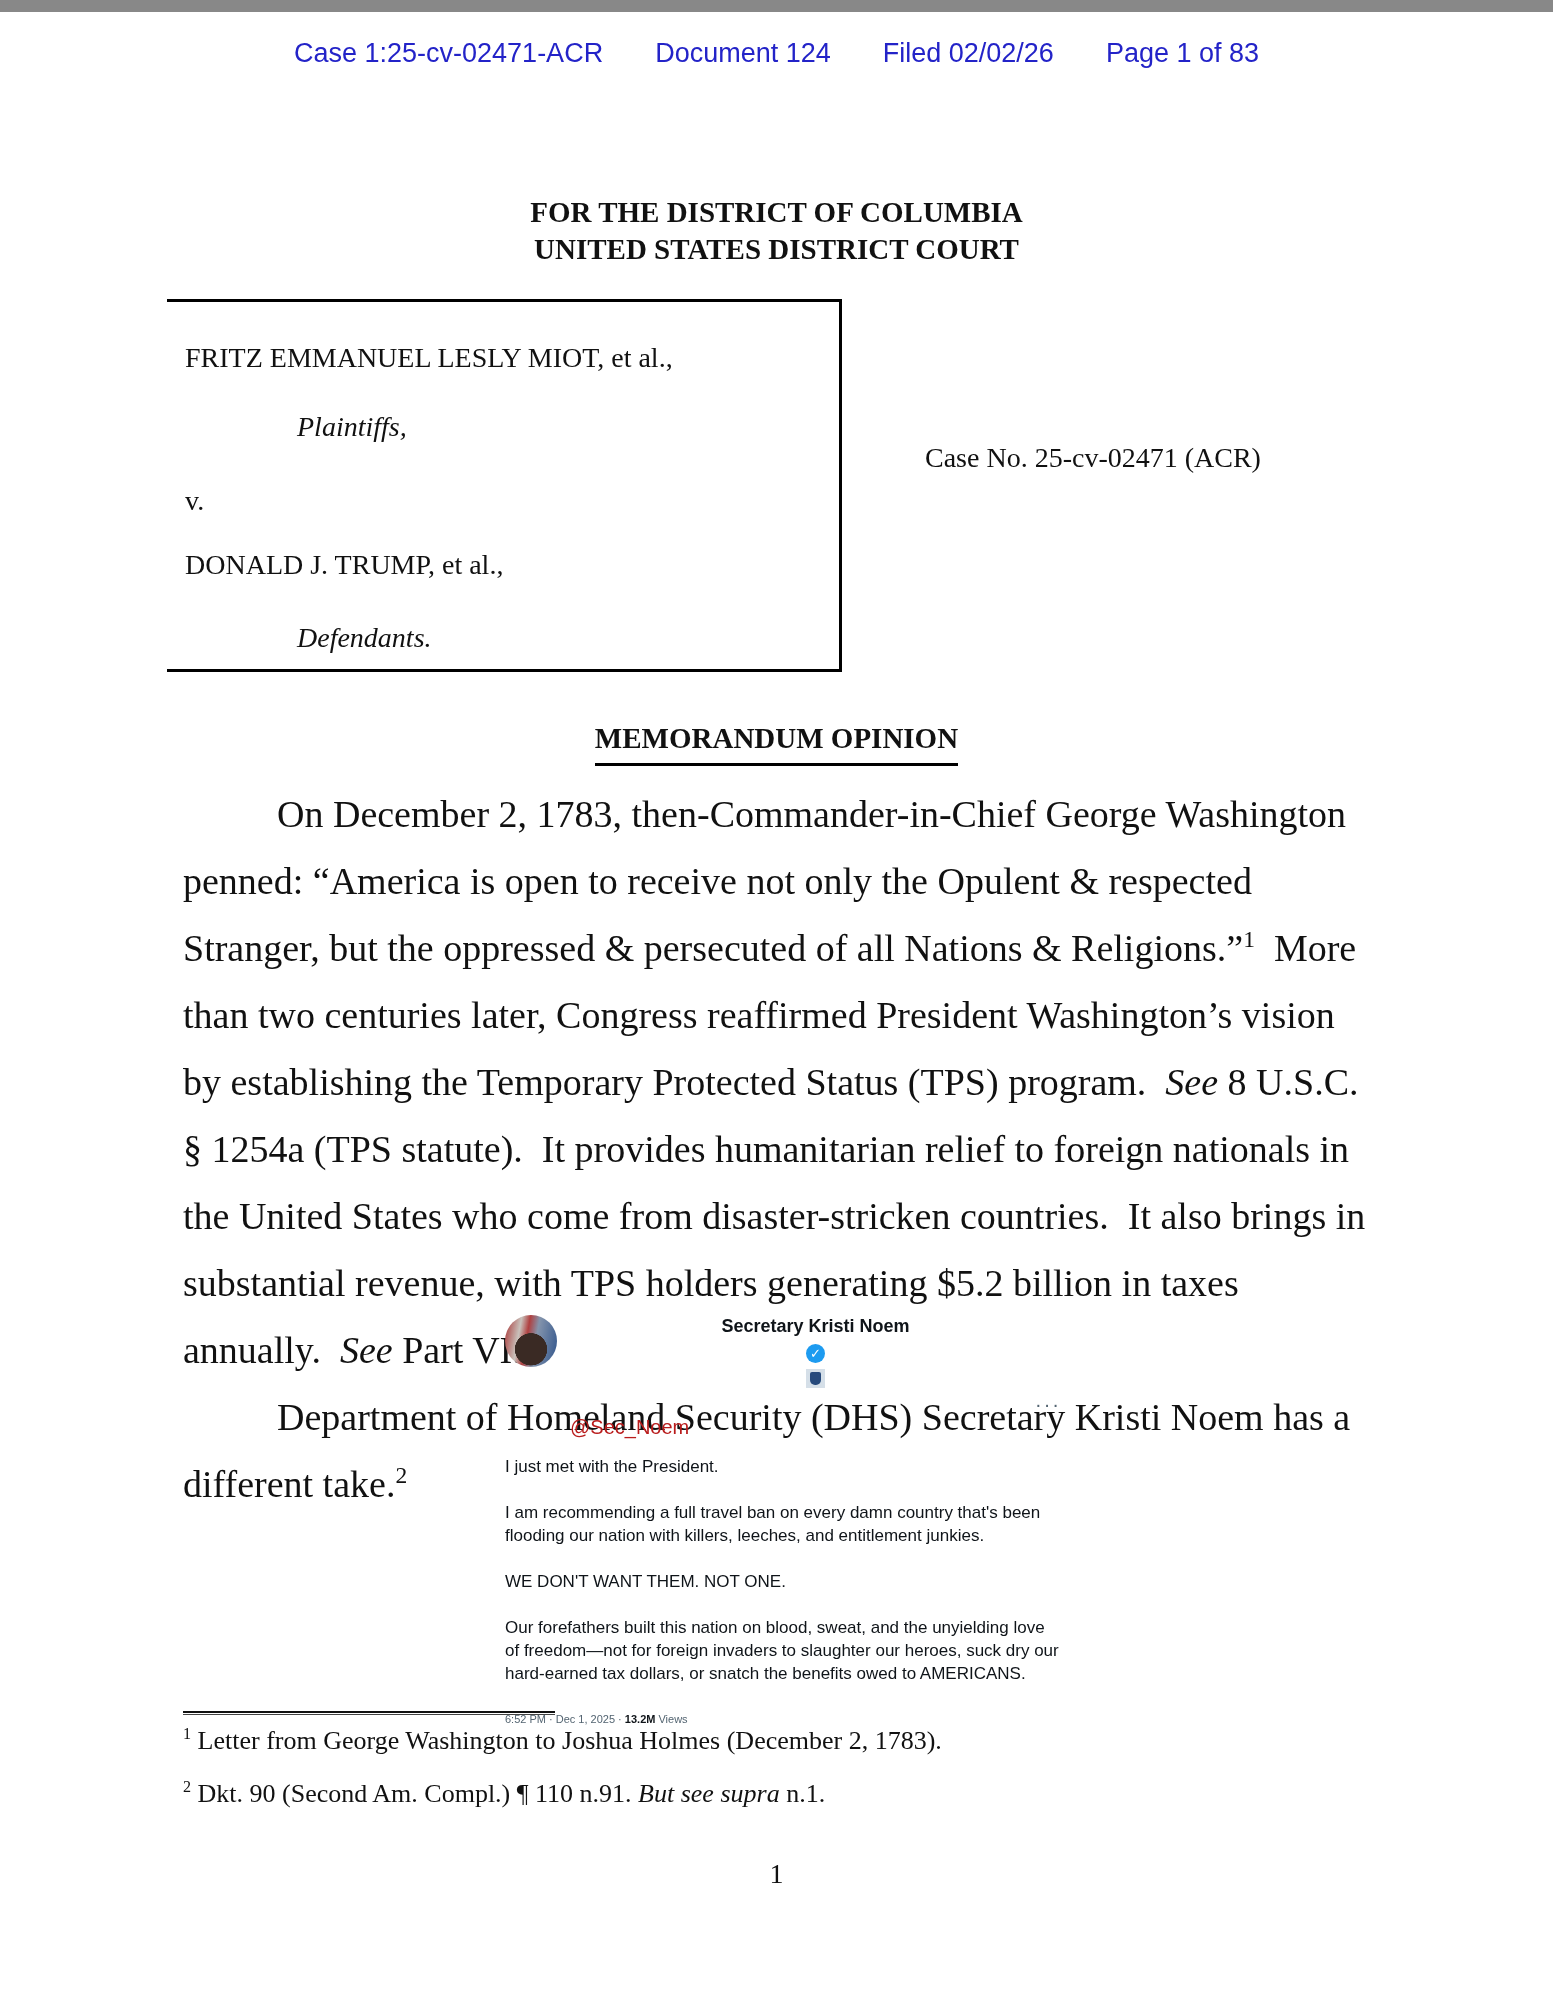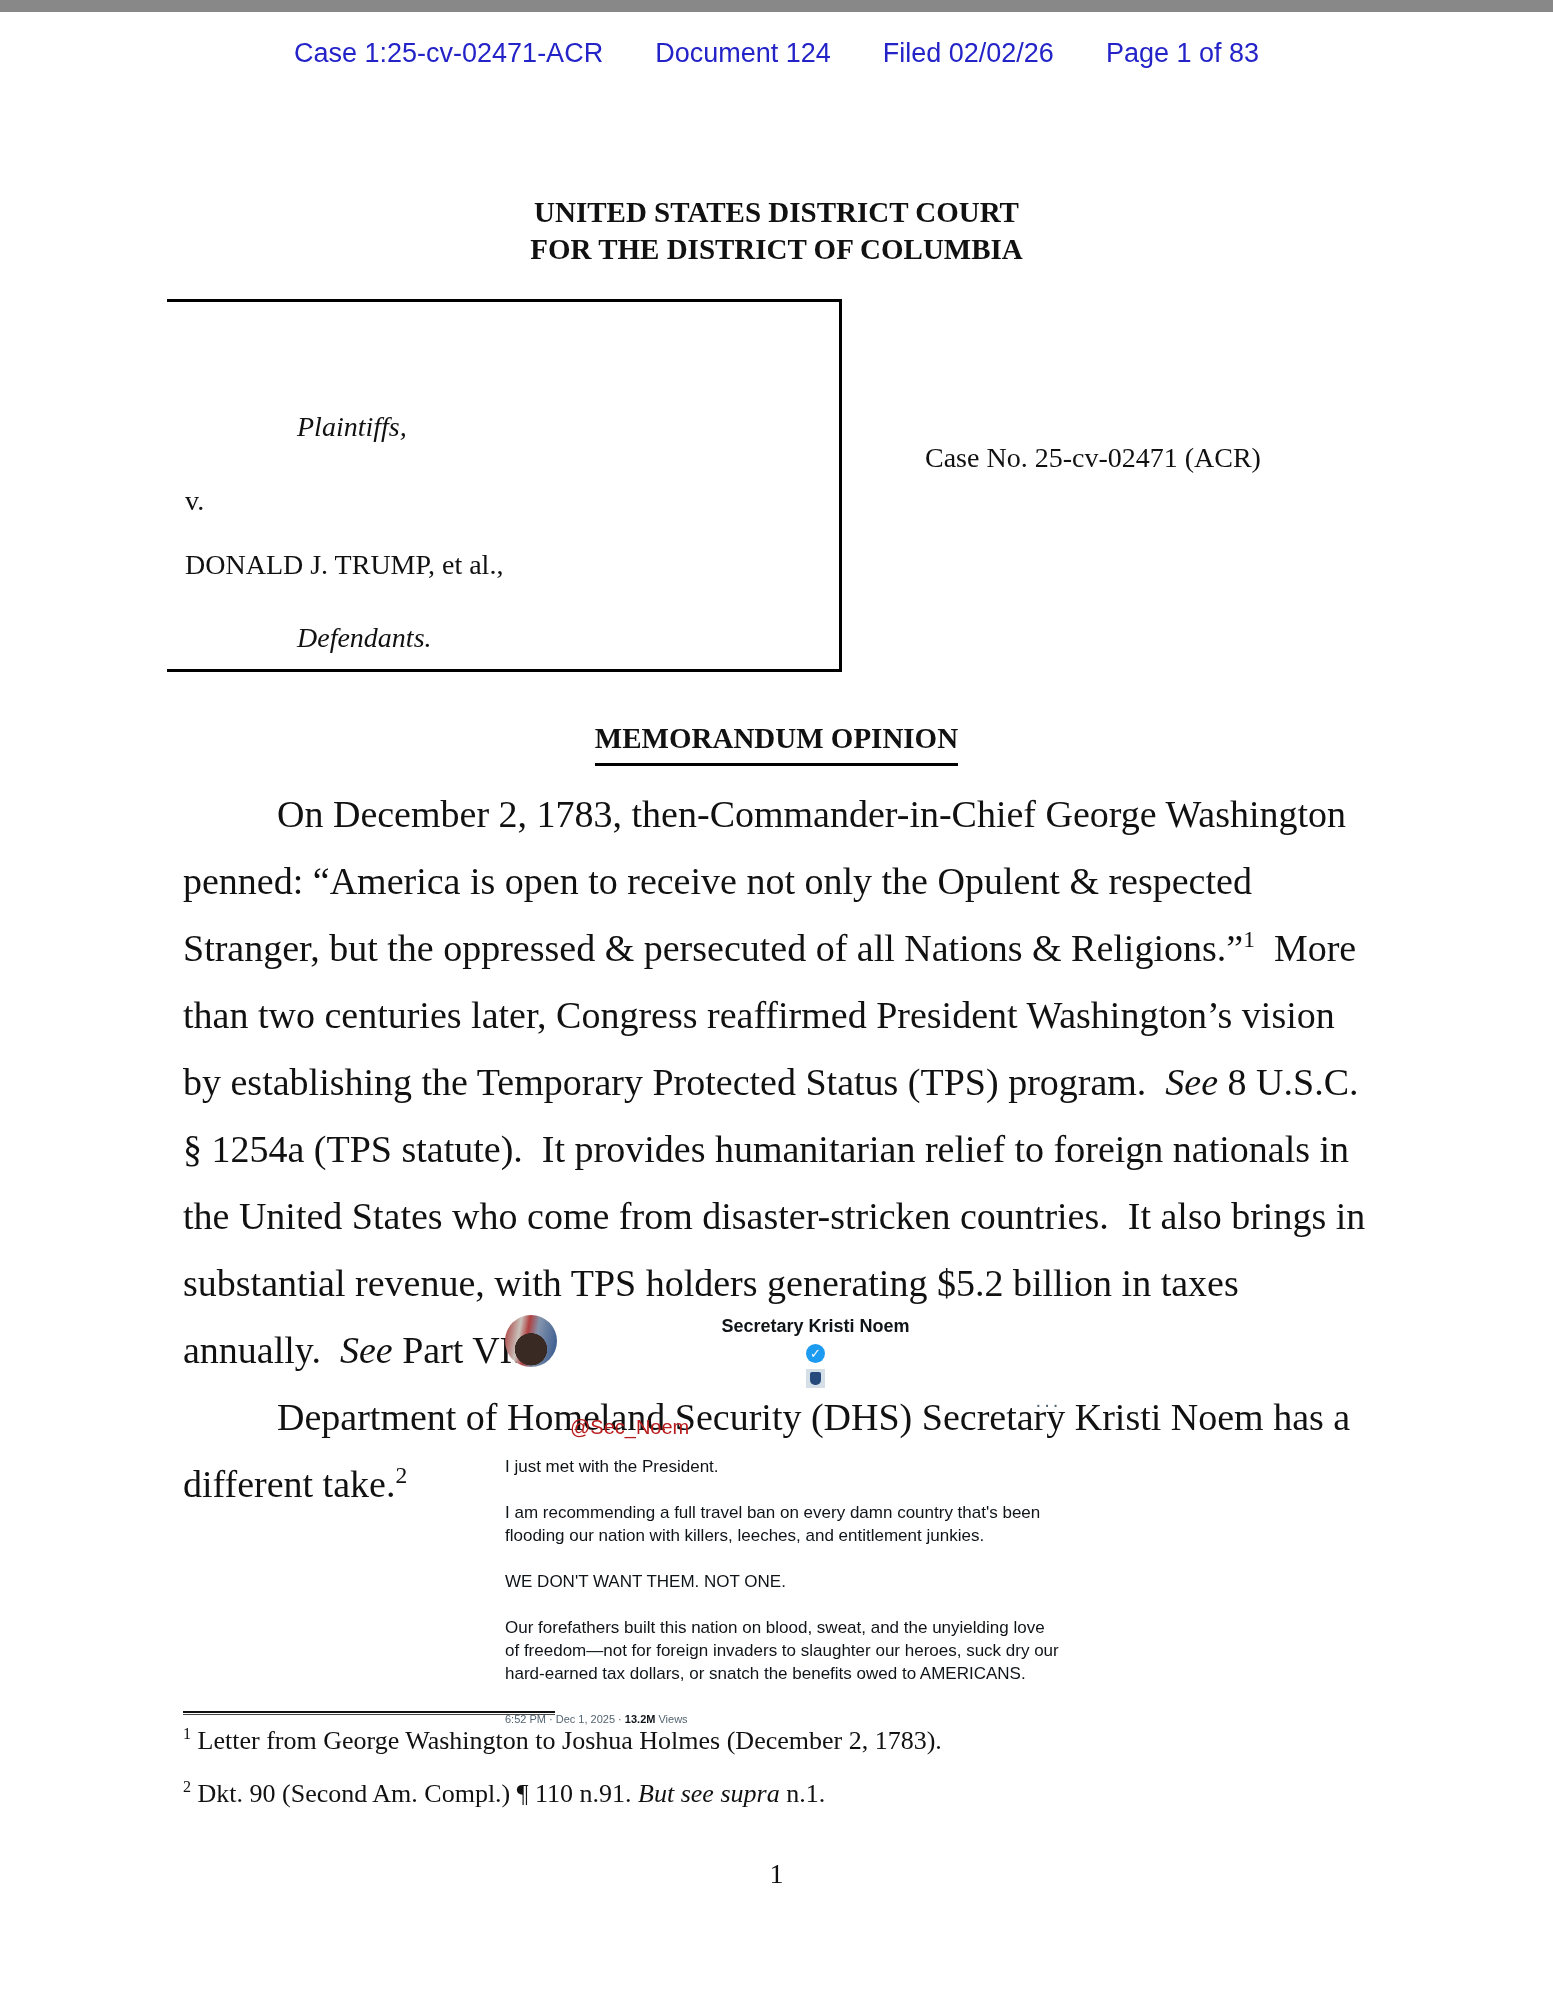--- a/index.html
+++ b/index.html
@@ -102,25 +102,26 @@
 <div class="page">
 
   <div class="stamp">
     <span>Case 1:25-cv-02471-ACR</span>
     <span>Document 124</span>
     <span>Filed 02/02/26</span>
     <span>Page 1 of 83</span>
   </div>
 
   <div class="court-head">
+    <div>FOR THE DISTRICT OF COLUMBIA</div>
     <div>UNITED STATES DISTRICT COURT</div>
-    <div>FOR THE DISTRICT OF COLUMBIA</div>
   </div>
 
   <div class="caption-box">
+    <div class="cap cap-plaintiff">FRITZ EMMANUEL LESLY MIOT, et al.,</div>
     <div class="cap cap-plaintiff-role">Plaintiffs,</div>
     <div class="cap cap-v">v.</div>
     <div class="cap cap-defendant">DONALD J. TRUMP, et al.,</div>
     <div class="cap cap-defendant-role">Defendants.</div>
   </div>
   <div class="case-no">Case No. 25-cv-02471 (ACR)</div>
 
   <div class="op-heading">
     <span>MEMORANDUM OPINION</span>
   </div>

